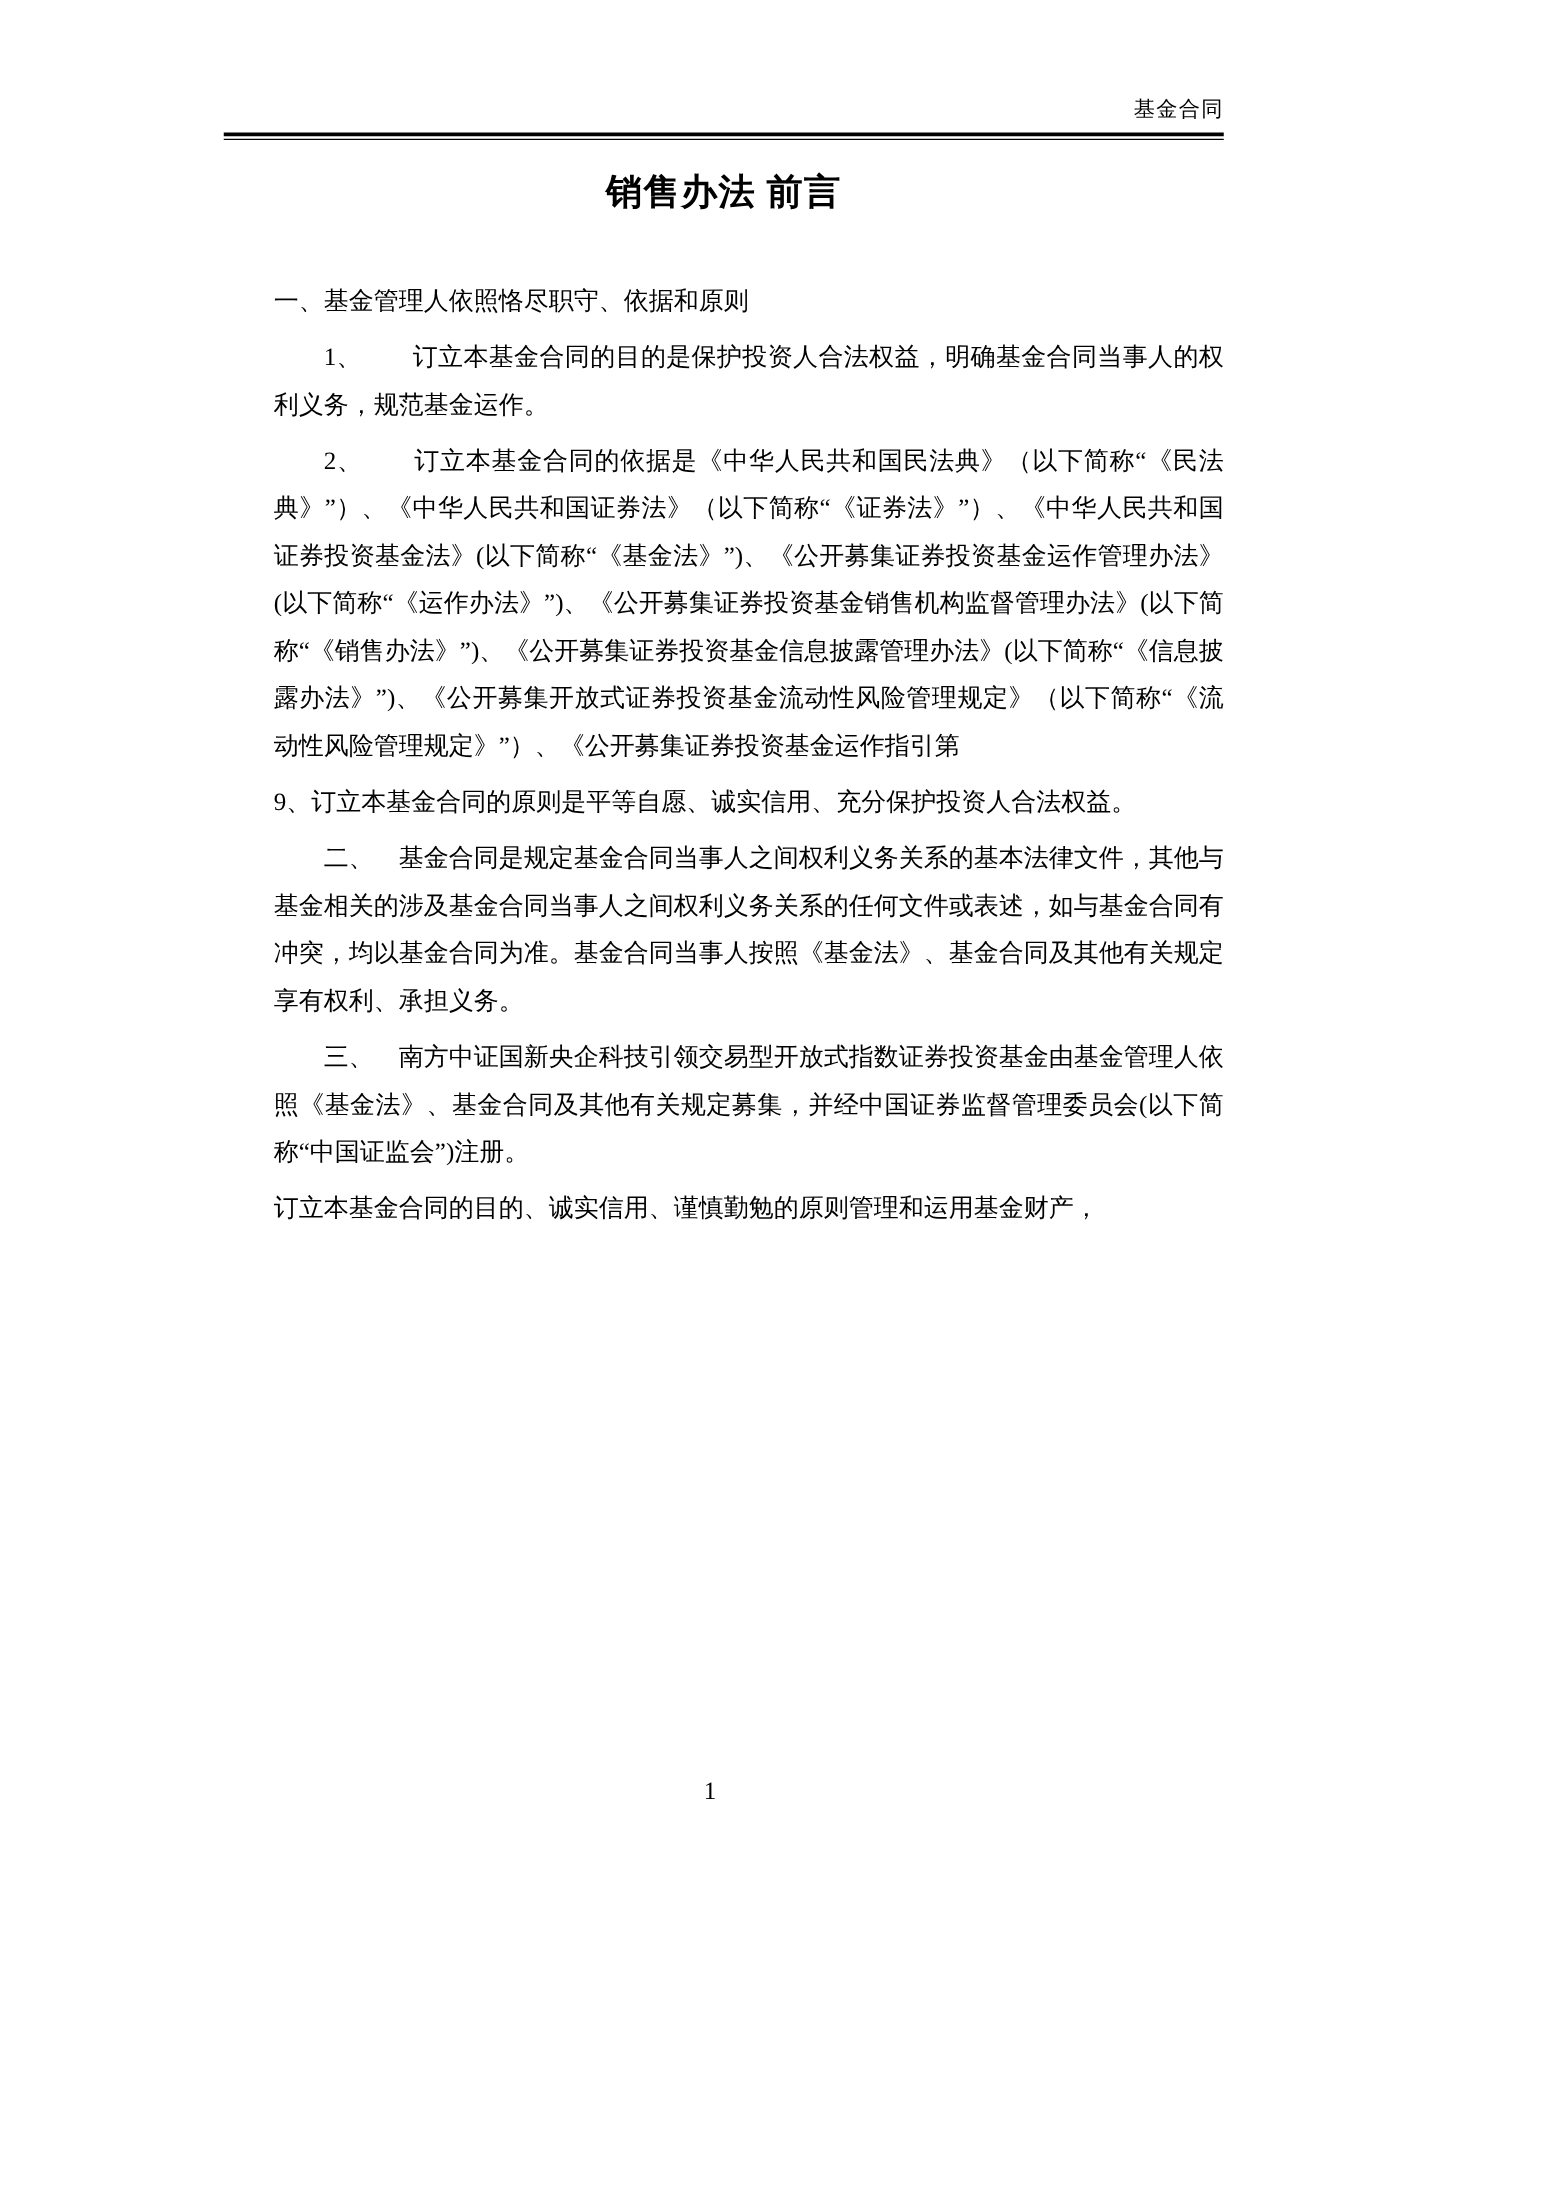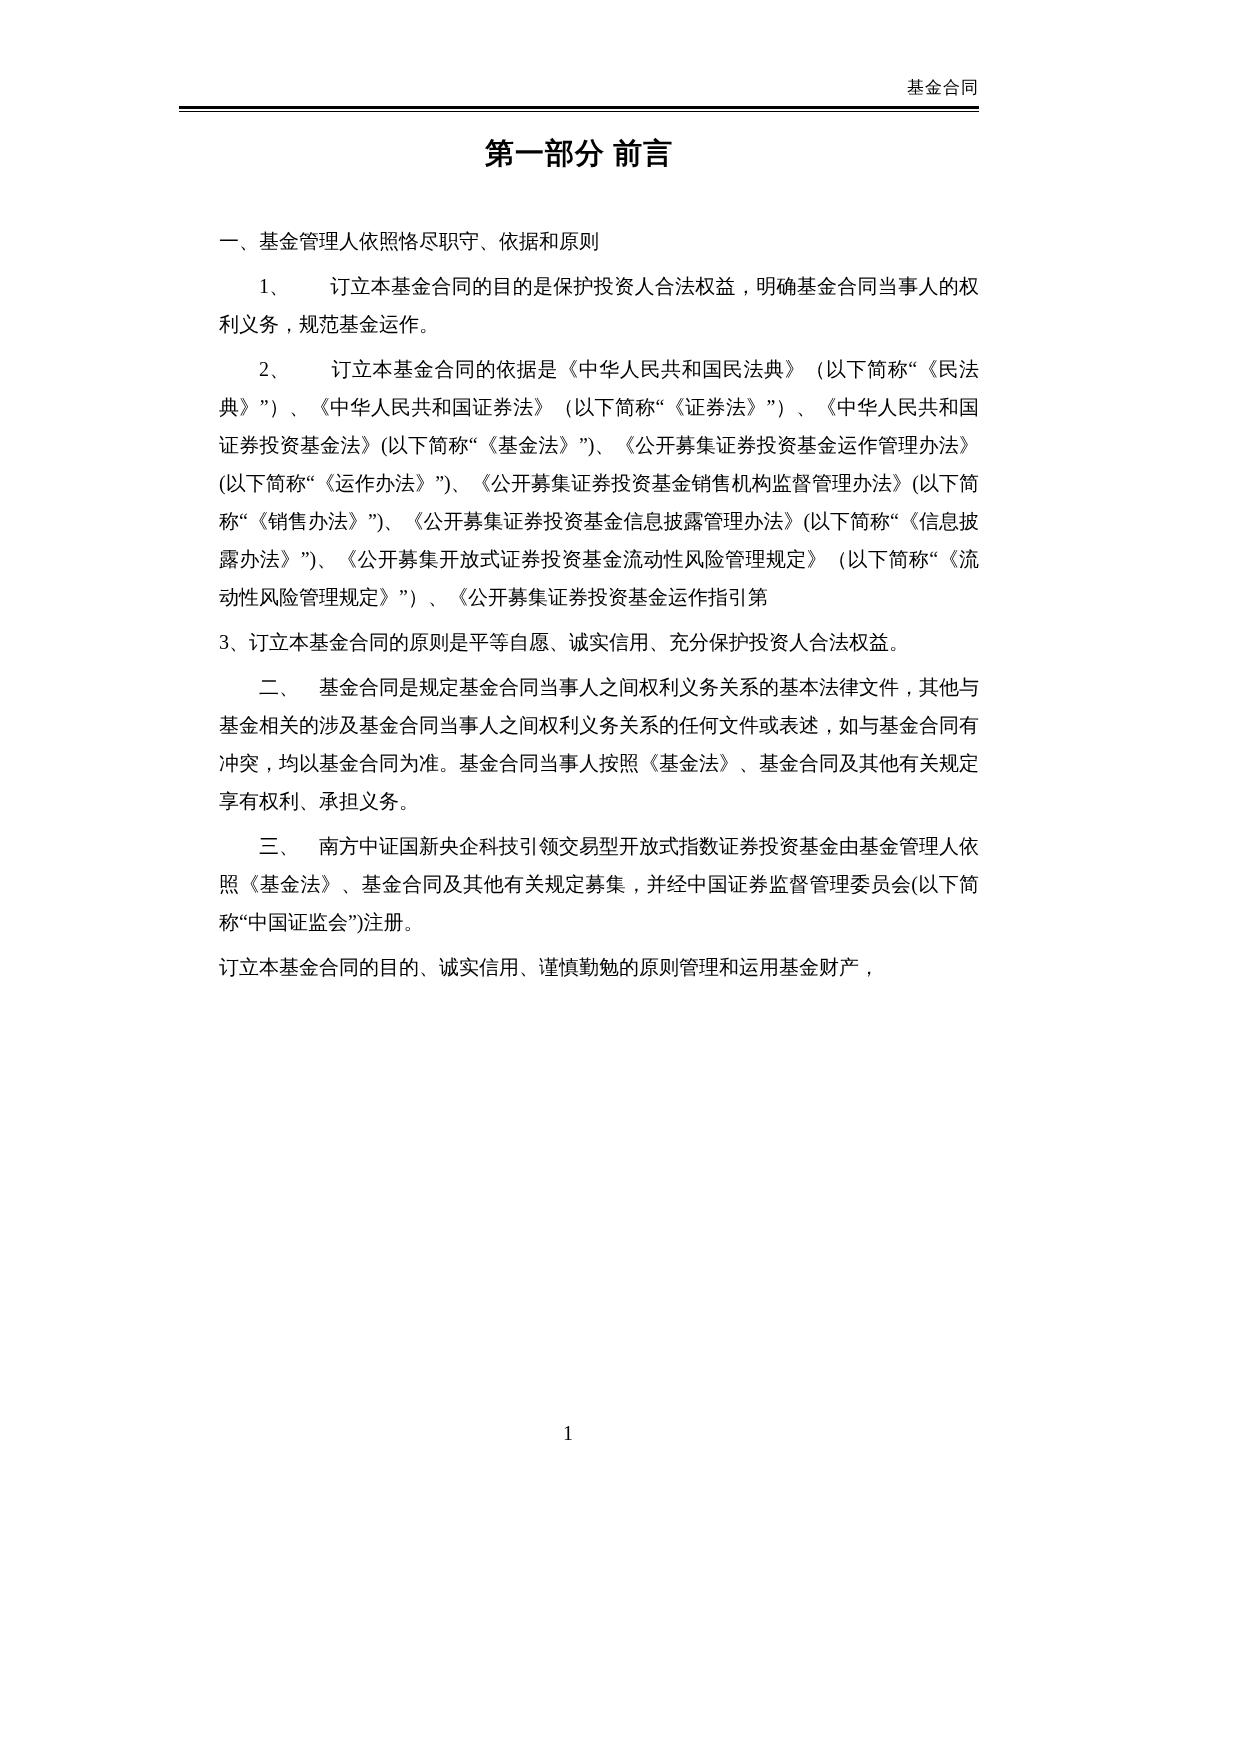--- a/index.html
+++ b/index.html
@@ -75,25 +75,25 @@
     font-size: 20px;
   }
 </style>
 </head>
 <body>
 
 <div class="page">
   <div class="content">
     <div class="doc-header">基金合同</div>
     <div class="double-rule"></div>
-    <h1 class="page-title">第一部分 前言</h1>
+    <h1 class="page-title">销售办法 前言</h1>
     <div class="body-paragraphs">
         <p class="para p-plain">一、基金管理人依照恪尽职守、依据和原则</p>
         <p class="para p-block">1、　　订立本基金合同的目的是保护投资人合法权益，明确基金合同当事人的权利义务，规范基金运作。</p>
         <p class="para p-block">2、　　订立本基金合同的依据是《中华人民共和国民法典》（以下简称“《民法典》”）、《中华人民共和国证券法》（以下简称“《证券法》”）、《中华人民共和国证券投资基金法》(以下简称“《基金法》”)、《公开募集证券投资基金运作管理办法》(以下简称“《运作办法》”)、《公开募集证券投资基金销售机构监督管理办法》(以下简称“《销售办法》”)、《公开募集证券投资基金信息披露管理办法》(以下简称“《信息披露办法》”)、《公开募集开放式证券投资基金流动性风险管理规定》（以下简称“《流动性风险管理规定》”）、《公开募集证券投资基金运作指引第</p>
-        <p class="para p-plain">3、订立本基金合同的原则是平等自愿、诚实信用、充分保护投资人合法权益。</p>
+        <p class="para p-plain">9、订立本基金合同的原则是平等自愿、诚实信用、充分保护投资人合法权益。</p>
         <p class="para p-block">二、　基金合同是规定基金合同当事人之间权利义务关系的基本法律文件，其他与基金相关的涉及基金合同当事人之间权利义务关系的任何文件或表述，如与基金合同有冲突，均以基金合同为准。基金合同当事人按照《基金法》、基金合同及其他有关规定享有权利、承担义务。</p>
         <p class="para p-block">三、　南方中证国新央企科技引领交易型开放式指数证券投资基金由基金管理人依照《基金法》、基金合同及其他有关规定募集，并经中国证券监督管理委员会(以下简称“中国证监会”)注册。</p>
         <p class="para p-plain">订立本基金合同的目的、诚实信用、谨慎勤勉的原则管理和运用基金财产，</p>
       </div>
   </div>
   <div class="page-number">1</div>
 </div>
 
 </body></html>

